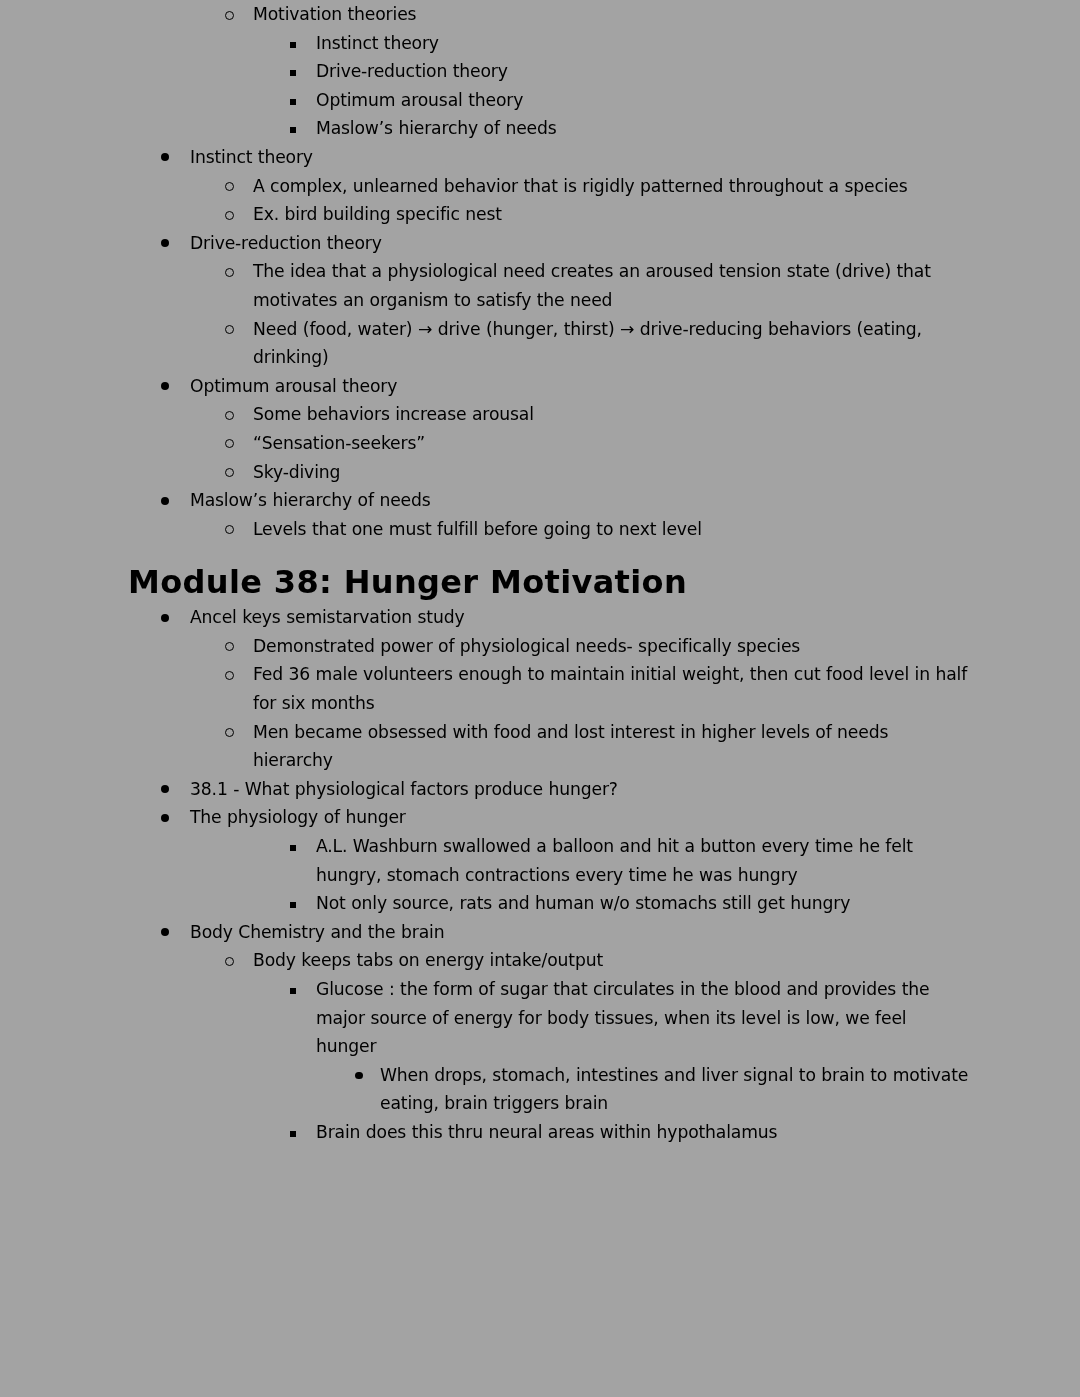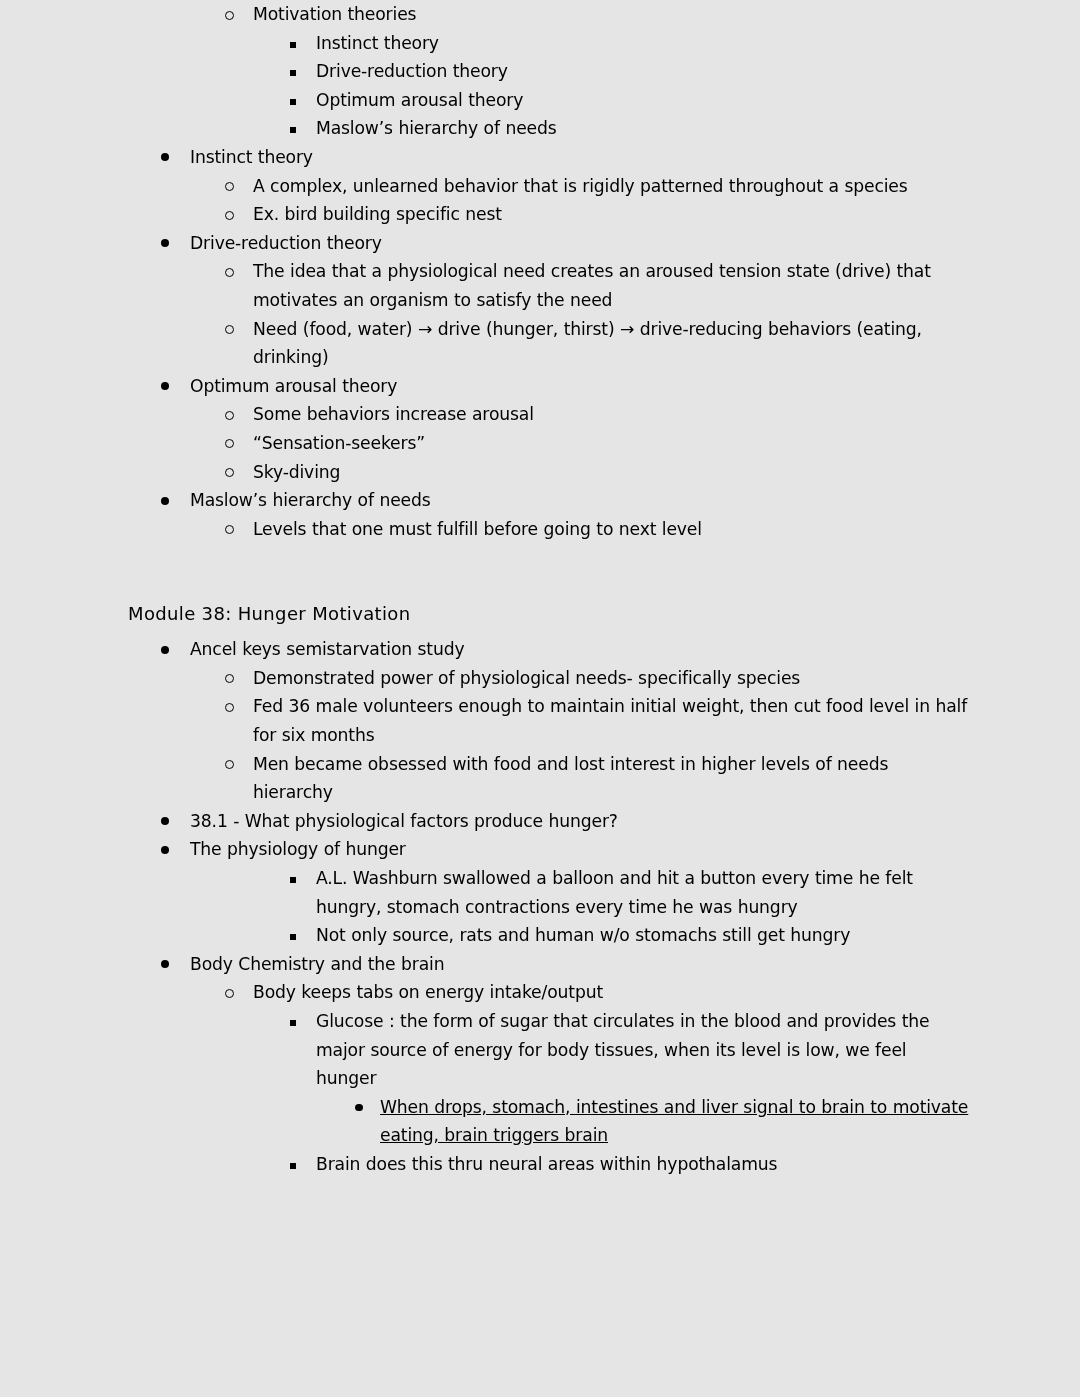--- a/index.html
+++ b/index.html
@@ -4,21 +4,21 @@
 <style>
   html, body {
     margin: 0;
     padding: 0;
     background: #ffffff;
   }
   #page {
     position: relative;
     width: 1080px;
     height: 1397px;
-    background: #e5e5e5;
+    background: #a3a3a3;
     font-family: "DejaVu Sans", sans-serif;
     color: #000000;
     overflow: hidden;
   }
 
   
   .outline {
     position: absolute;
     left: 0;
     top: 0;
@@ -76,42 +76,41 @@
   .lvl3 > .marker { left: -26px; top: 2px; }
   .lvl3 > .marker .sq {
     display: inline-block;
     width: 6px; height: 6px;
     background: #000;
     vertical-align: middle;
     margin-bottom: 2px;
   }
 
   
-  .lvl4 { margin-left: 380px; padding-right: 55px; text-decoration: underline; }
+  .lvl4 { margin-left: 380px; padding-right: 55px; }
   .lvl4 > .marker { left: -25px; top: 0.5px; }
   .lvl4 > .marker .dot {
     display: inline-block;
     width: 7.5px; height: 7.5px;
     border-radius: 50%;
     background: #000;
     vertical-align: middle;
     margin-bottom: 2px;
   }
 
   
   .section-heading {
     position: relative;
     margin-left: 128px;
-    font-size: 18px;
+    font-size: 32px;
     line-height: 34px;
     letter-spacing: 0.35px;
-    font-weight: 400;
+    font-weight: 700;
     color: #000;
     font-family: "DejaVu Sans", sans-serif;
-    margin-top: 32px;
     -webkit-text-stroke: 0px;
   }
 
   .spacer-before-heading { height: 22px; }
   .spacer-after-heading { height: 4px; }
 
   .top-pad { height: 131px; }
 </style>
 </head>
 <body>

